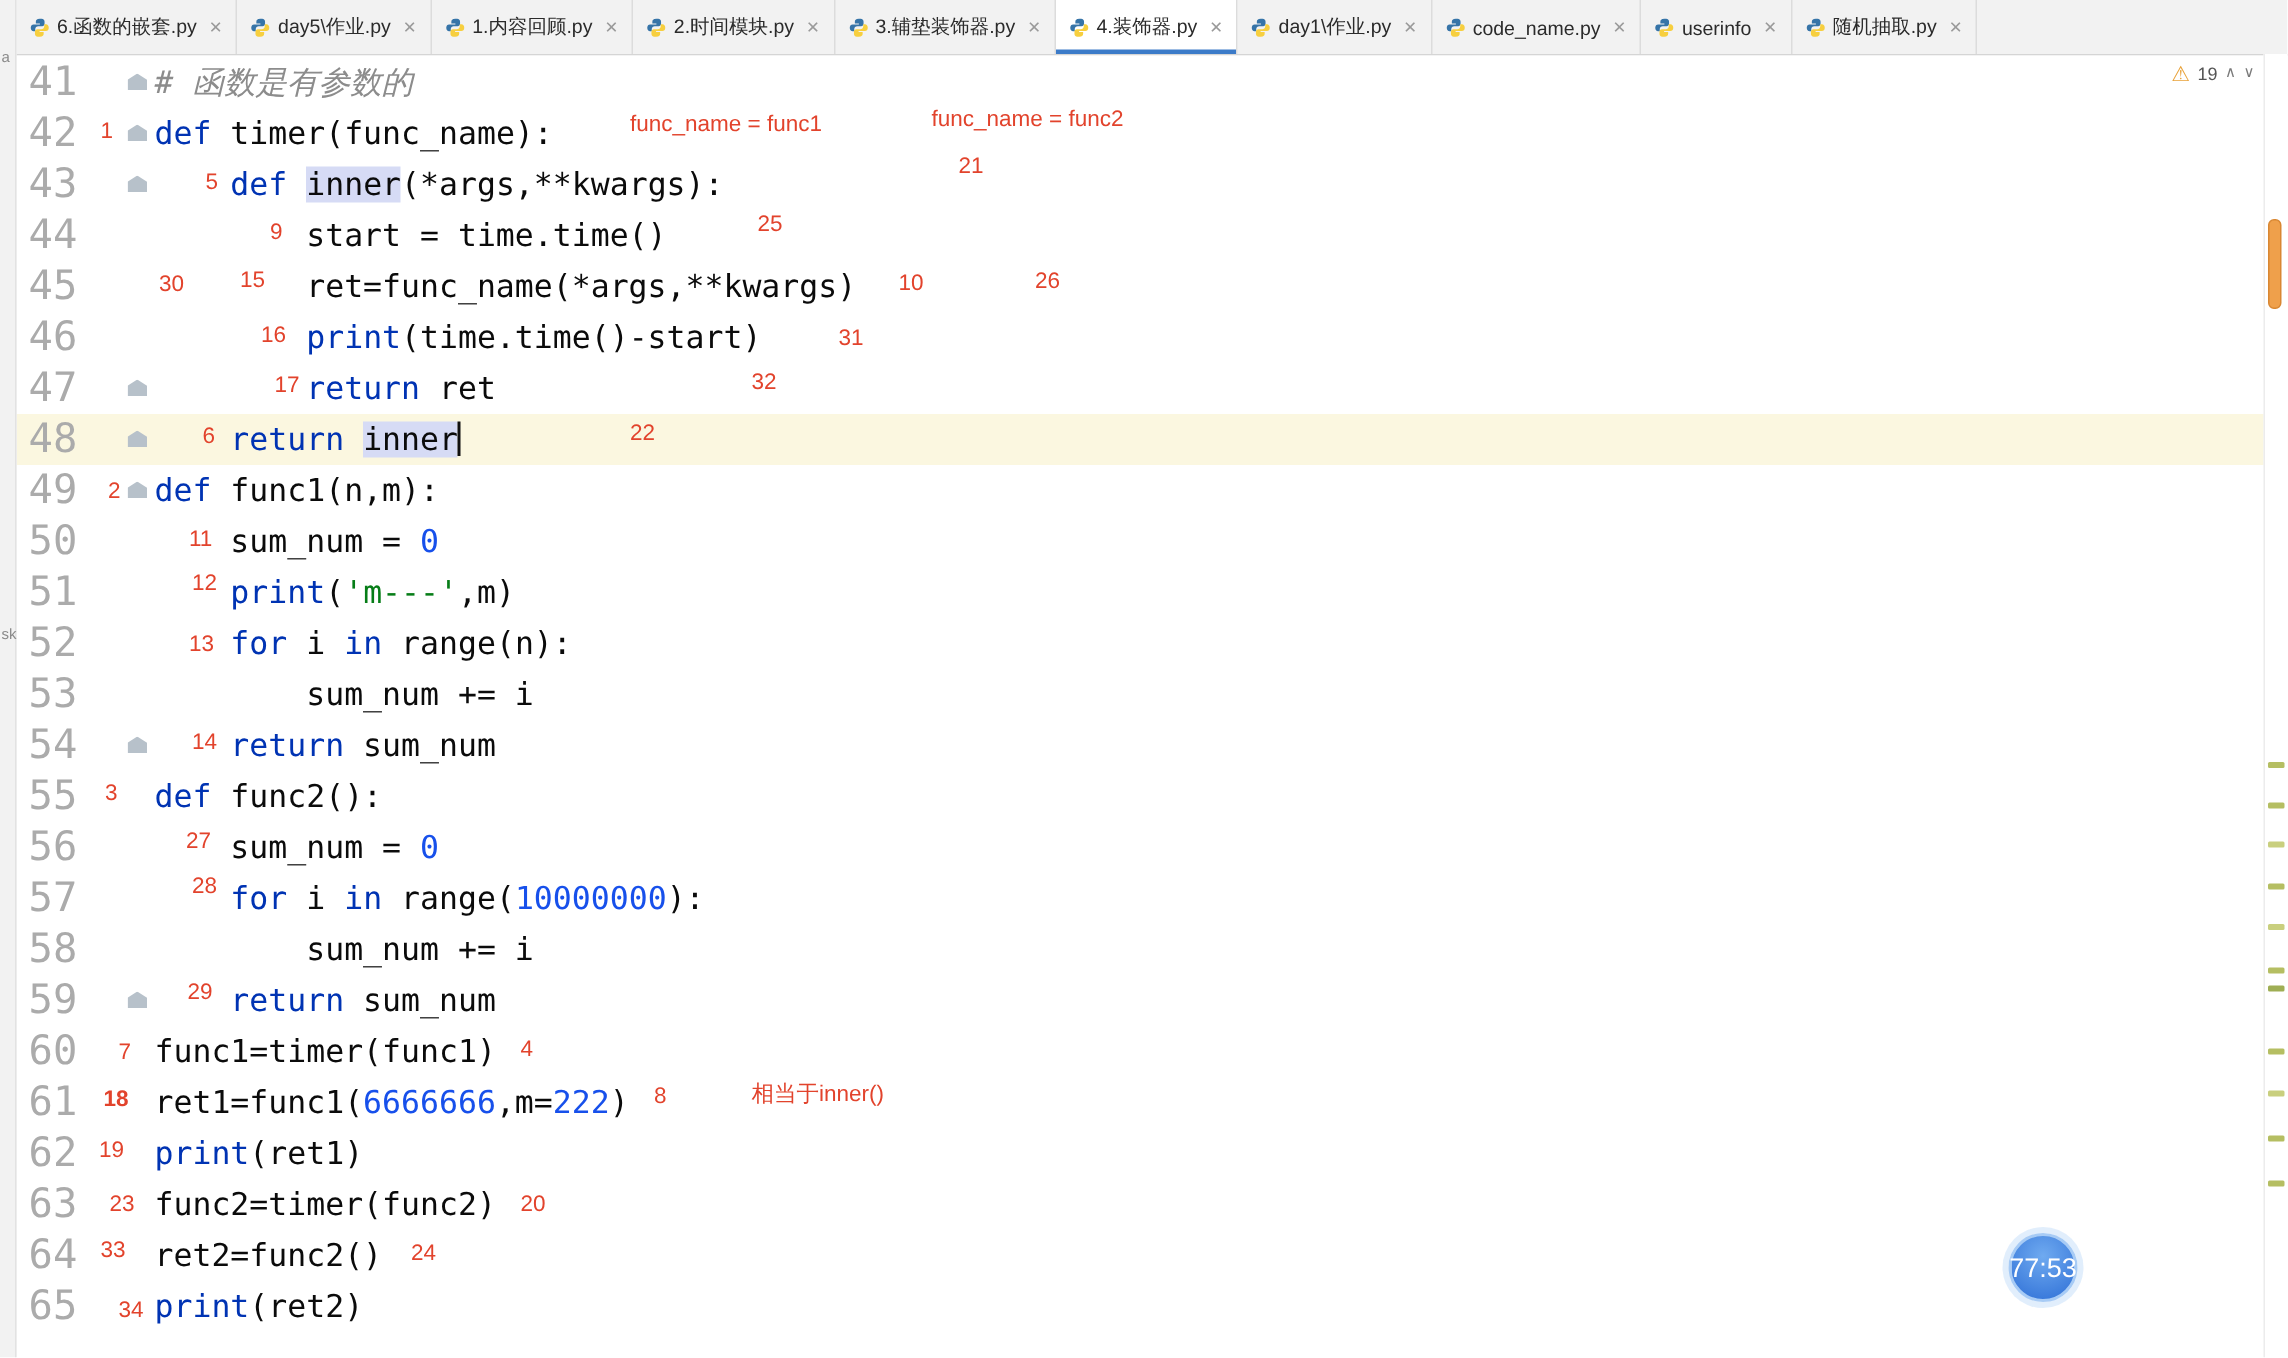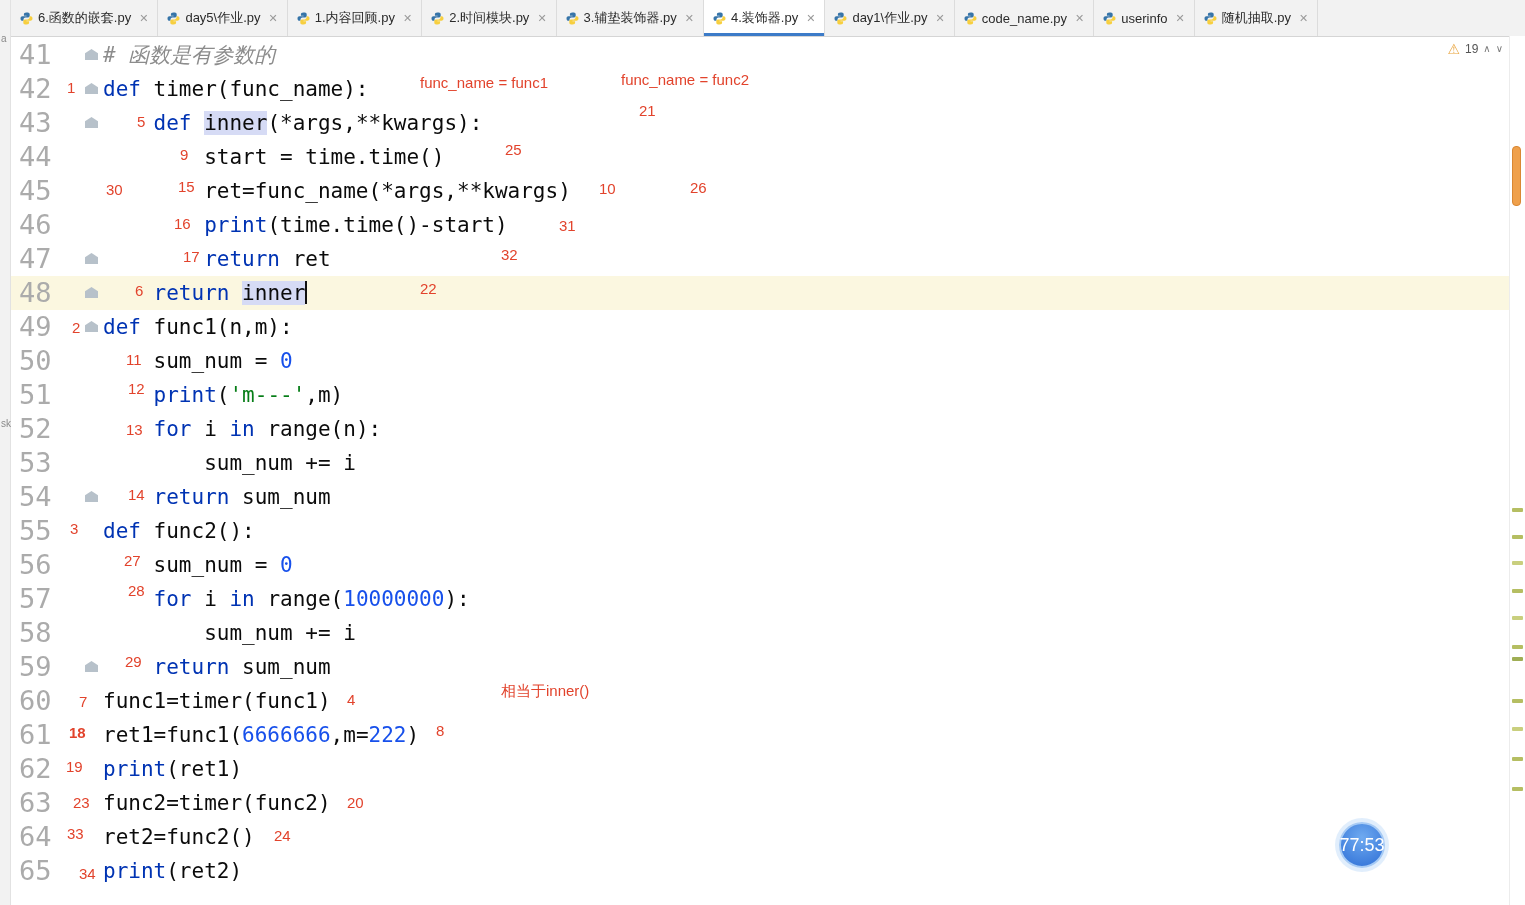--- a/index.html
+++ b/index.html
@@ -307,21 +307,21 @@
 
 <div class="ann-layer">
     <span class="ann" style="left: 420px; top: 74px;">func_name = func1</span>
     <span class="ann" style="left: 621px; top: 71px;">func_name = func2</span>
     <span class="ann" style="left: 639px; top: 102px;">21</span>
     <span class="ann" style="left: 67px; top: 79px;">1</span>
     <span class="ann" style="left: 137px; top: 113px;">5</span>
     <span class="ann" style="left: 180px; top: 146px;">9</span>
     <span class="ann" style="left: 505px; top: 141px;">25</span>
     <span class="ann" style="left: 106px; top: 181px;">30</span>
-    <span class="ann" style="left: 178px; top: 178px;">15</span>
+    <span class="ann" style="left: 160px; top: 178px;">15</span>
     <span class="ann" style="left: 599px; top: 180px;">10</span>
     <span class="ann" style="left: 690px; top: 179px;">26</span>
     <span class="ann" style="left: 174px; top: 215px;">16</span>
     <span class="ann" style="left: 559px; top: 217px;">31</span>
     <span class="ann" style="left: 183px; top: 248px;">17</span>
     <span class="ann" style="left: 501px; top: 246px;">32</span>
     <span class="ann" style="left: 135px; top: 282px;">6</span>
     <span class="ann" style="left: 420px; top: 280px;">22</span>
     <span class="ann" style="left: 72px; top: 319px;">2</span>
     <span class="ann" style="left: 126px; top: 351px;">11</span>
@@ -329,21 +329,21 @@
     <span class="ann" style="left: 126px; top: 421px;">13</span>
     <span class="ann" style="left: 128px; top: 486px;">14</span>
     <span class="ann" style="left: 70px; top: 520px;">3</span>
     <span class="ann" style="left: 124px; top: 552px;">27</span>
     <span class="ann" style="left: 128px; top: 582px;">28</span>
     <span class="ann" style="left: 125px; top: 653px;">29</span>
     <span class="ann" style="left: 79px; top: 693px;">7</span>
     <span class="ann" style="left: 347px; top: 691px;">4</span>
     <span class="ann" style="left: 69px; top: 724px; font-weight: bold;">18</span>
     <span class="ann" style="left: 436px; top: 722px;">8</span>
-    <span class="ann" style="left: 501px; top: 682px; text-align: right;">相当于inner()</span>
+    <span class="ann" style="left: 501px; top: 720px; text-align: right;">相当于inner()</span>
     <span class="ann" style="left: 66px; top: 758px;">19</span>
     <span class="ann" style="left: 73px; top: 794px;">23</span>
     <span class="ann" style="left: 347px; top: 794px;">20</span>
     <span class="ann" style="left: 67px; top: 825px;">33</span>
     <span class="ann" style="left: 274px; top: 827px;">24</span>
     <span class="ann" style="left: 79px; top: 865px;">34</span>
   </div>
 
 <div class="recorder">
   <span>77:53</span>

